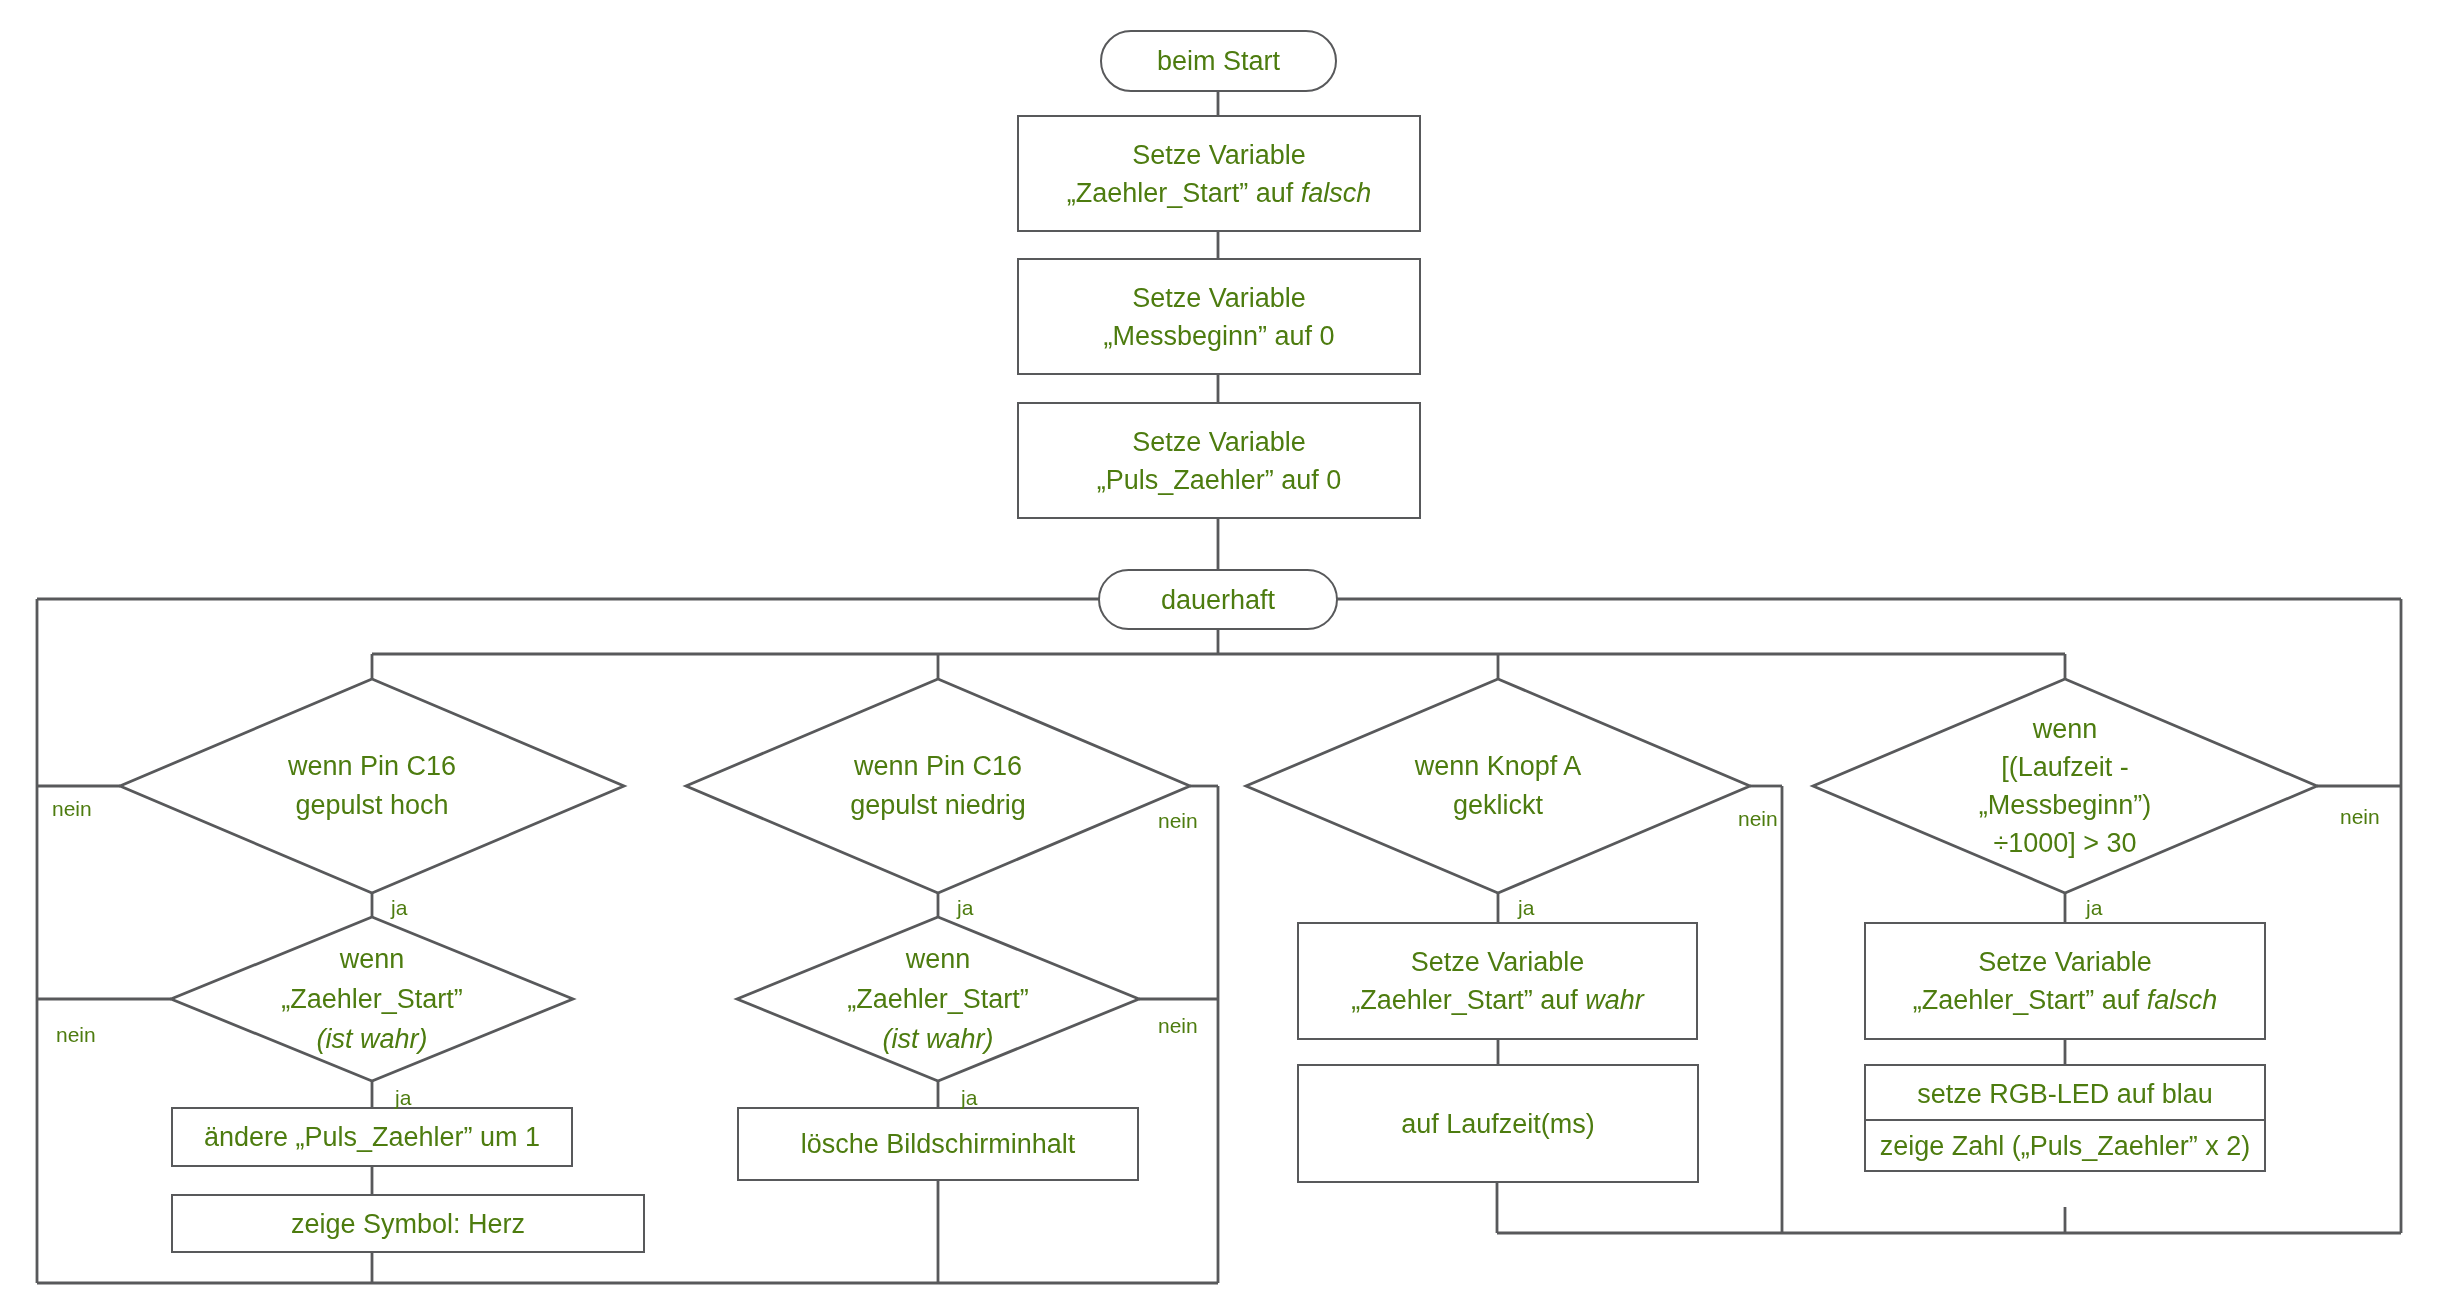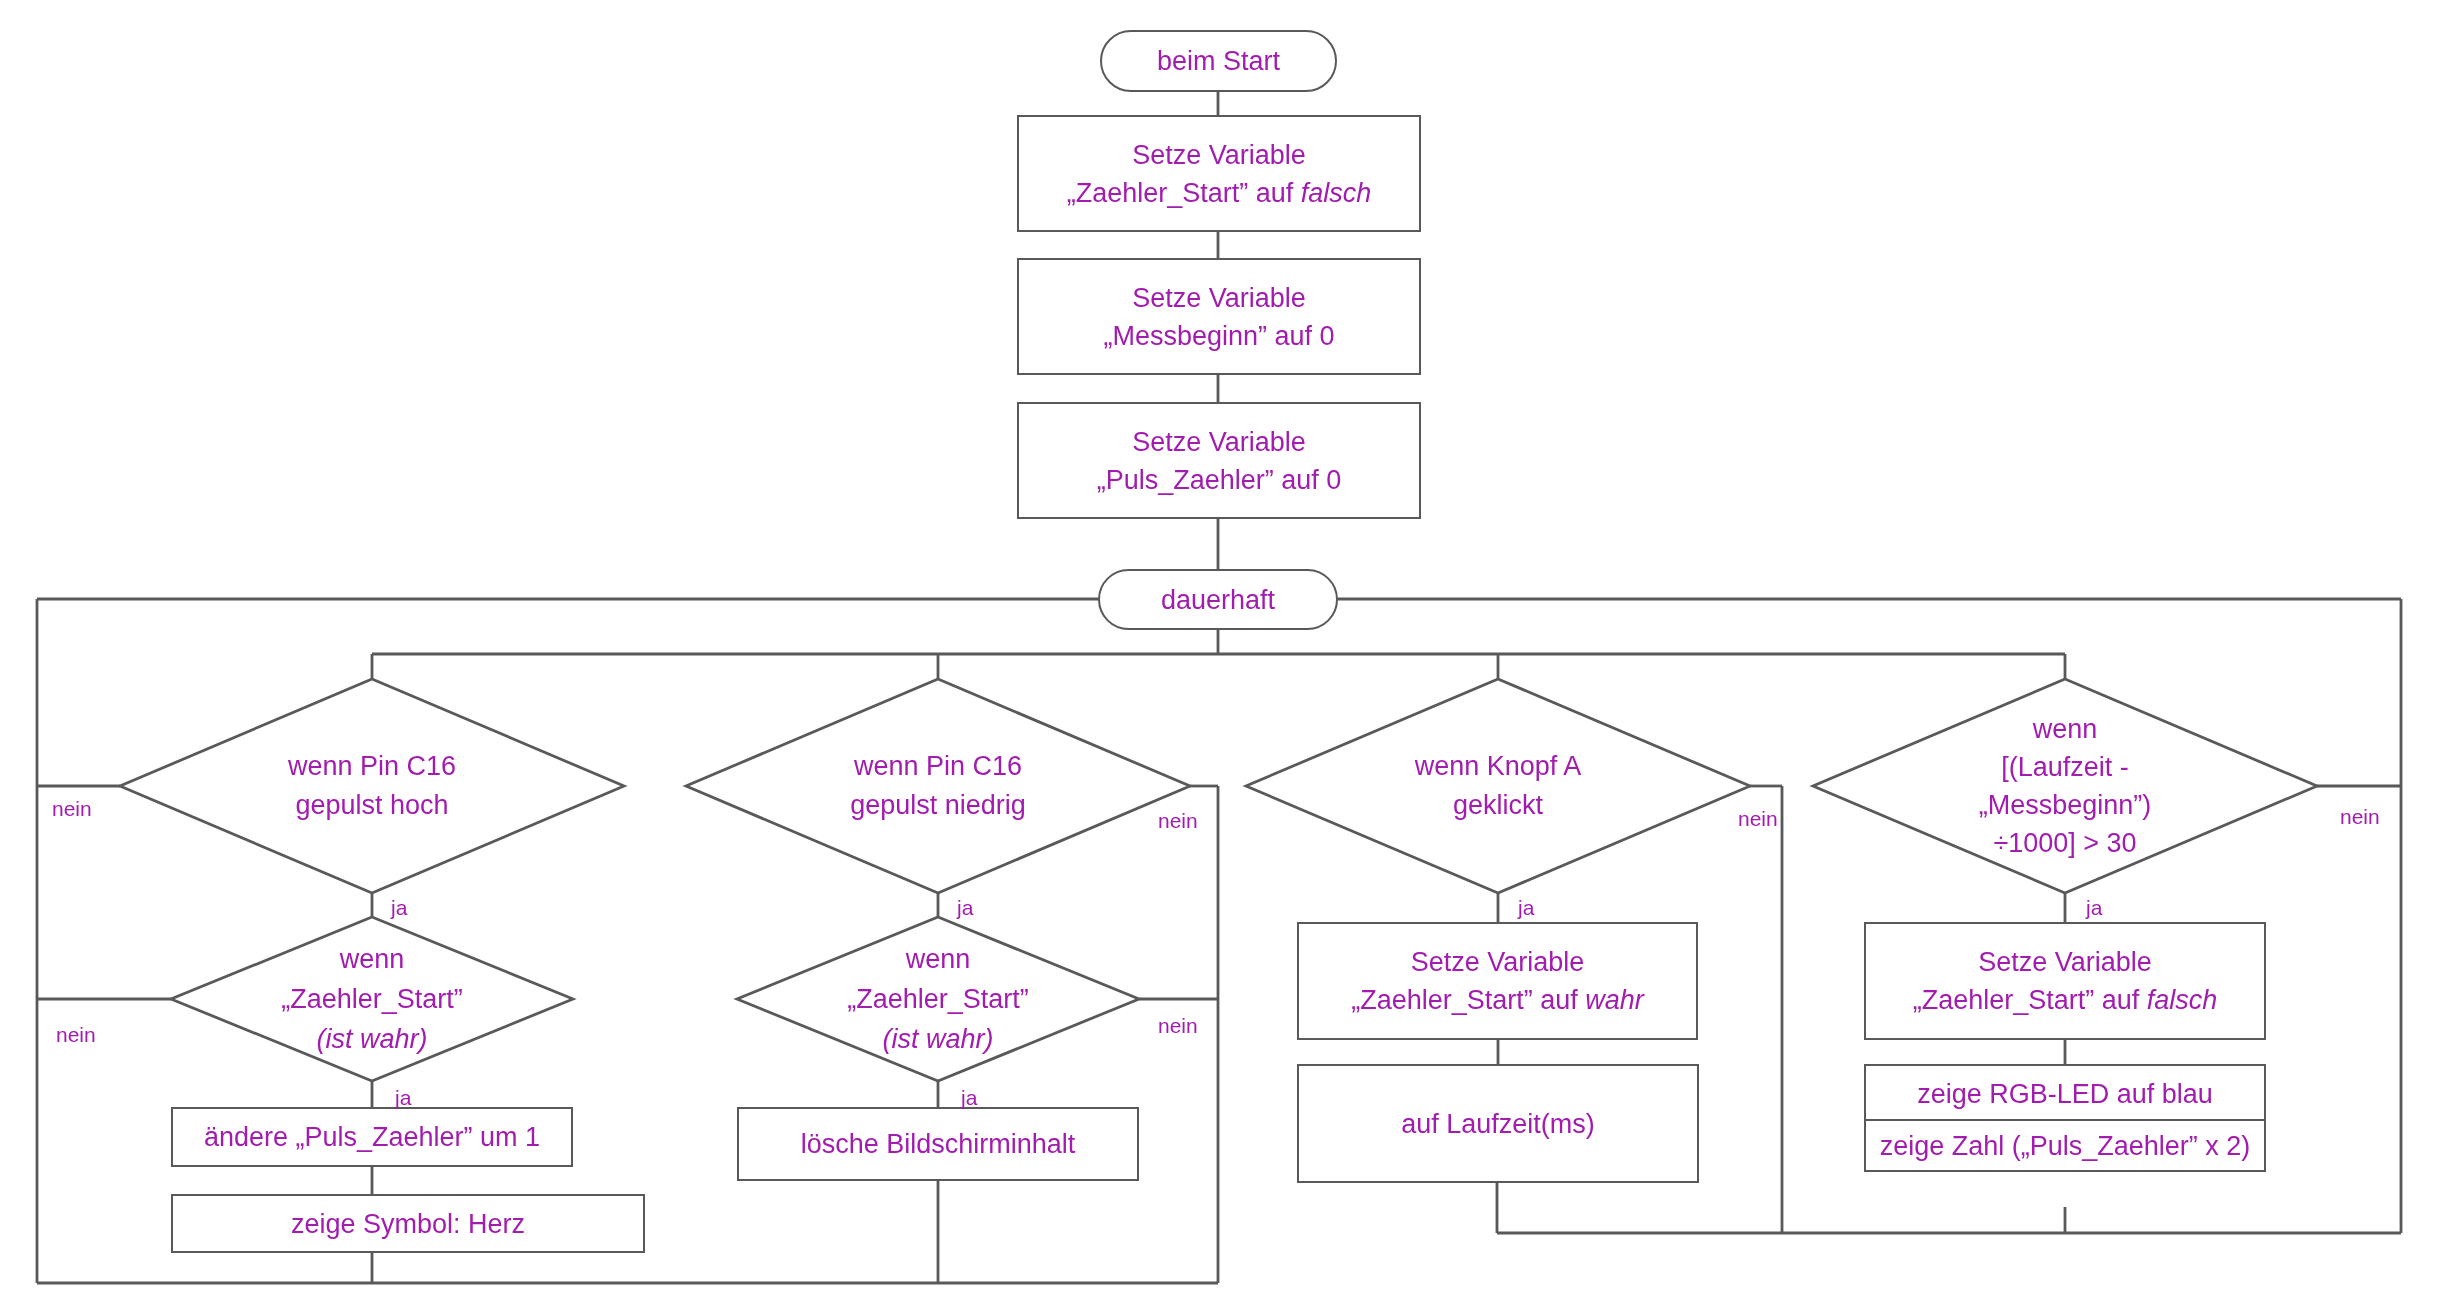--- a/index.html
+++ b/index.html
@@ -1,18 +1,18 @@
 <!DOCTYPE html>
 <html><head>
 <meta charset="utf-8">
 <style>
   html,body{margin:0;padding:0;background:#ffffff;}
   .stage{
     position:relative;width:2444px;height:1308px;background:#ffffff;
-    font-family:"Liberation Sans",sans-serif;color:#a21caf;overflow:hidden;
+    font-family:"Liberation Sans",sans-serif;color:#4d7c0f;overflow:hidden;
   }
   svg.wires{position:absolute;left:0;top:0;width:2444px;height:1308px;}
   .node{
     position:absolute;background:#ffffff;border:2.5px solid #58595b;box-sizing:border-box;
     display:flex;flex-direction:column;align-items:center;justify-content:center;
     text-align:center;font-size:27px;line-height:38px;
   }
   .pill{border-radius:34px;}
   .dtext{
     position:absolute;transform:translate(-50%,-50%);text-align:center;
@@ -151,21 +151,21 @@
   </div>
   <div class="node" style="left:1297px;top:1064px;width:402px;height:119px;">
     <span>auf Laufzeit(ms)</span>
   </div>
 
   <div class="node" style="left:1864px;top:922px;width:402px;height:118px;">
     <span>Setze Variable</span>
     <span><span>„Zaehler_Start” auf </span><span class="it">falsch</span></span>
   </div>
   <div class="node" style="left:1864px;top:1064px;width:402px;height:59px;">
-    <span>zeige RGB-LED auf blau</span>
+    <span>setze RGB-LED auf blau</span>
   </div>
   <div class="node" style="left:1864px;top:1105px;width:402px;height:53px;margin-top:14px;">
     <span>zeige Zahl („Puls_Zaehler” x 2)</span>
   </div>
 
   <span class="lbl" style="left:391px;top:897px;">ja</span>
   <span class="lbl" style="left:957px;top:897px;">ja</span>
   <span class="lbl" style="left:1518px;top:897px;">ja</span>
   <span class="lbl" style="left:2086px;top:897px;">ja</span>
   <span class="lbl" style="left:395px;top:1087px;">ja</span>

